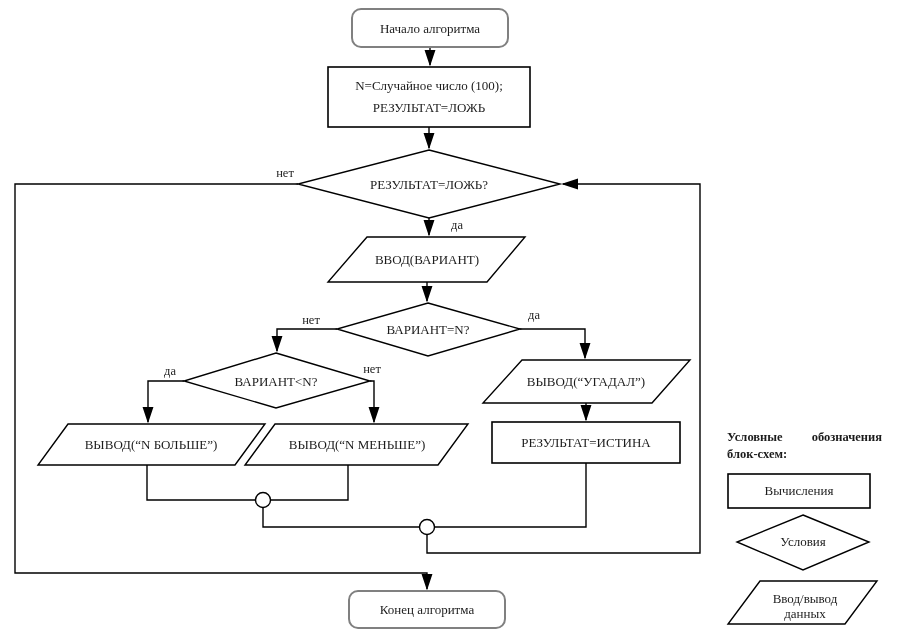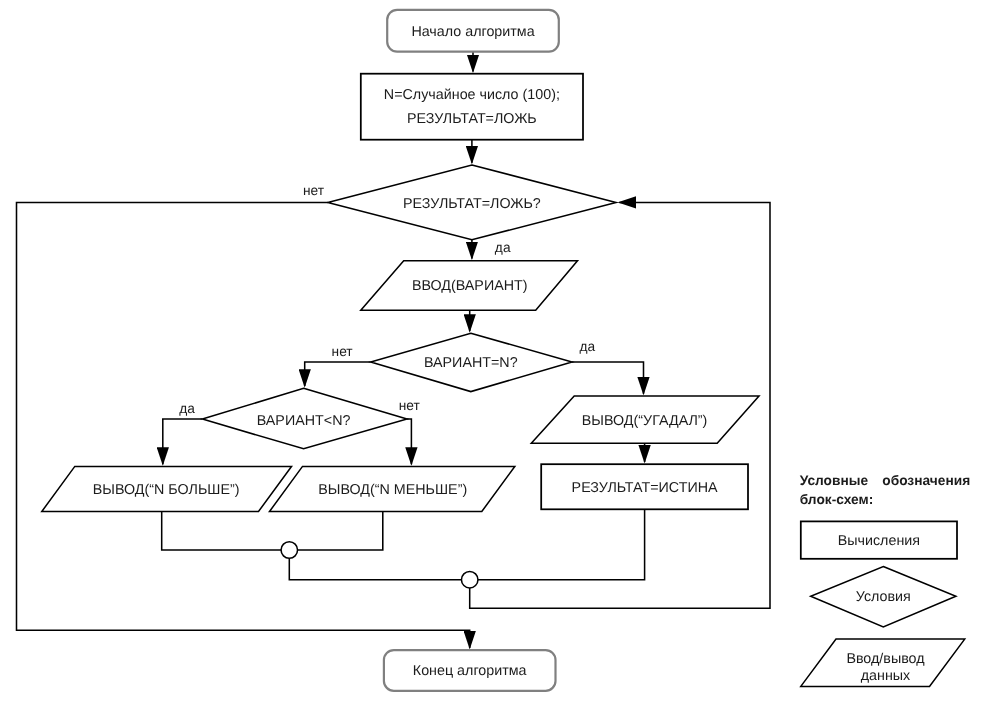--- a/index.html
+++ b/index.html
@@ -5,21 +5,21 @@
   html, body {
     margin: 0;
     padding: 0;
     background: #ffffff;
   }
   .canvas {
     position: relative;
     width: 898px;
     height: 638px;
     background: #ffffff;
-    font-family: Liberation Sans, sans-serif;
+    font-family: Liberation Serif, serif;
     overflow: hidden;
   }
   svg { display: block; }
   .edge {
     fill: none;
     stroke: #000000;
     stroke-width: 1.4;
   }
   .shape {
     fill: #ffffff;

